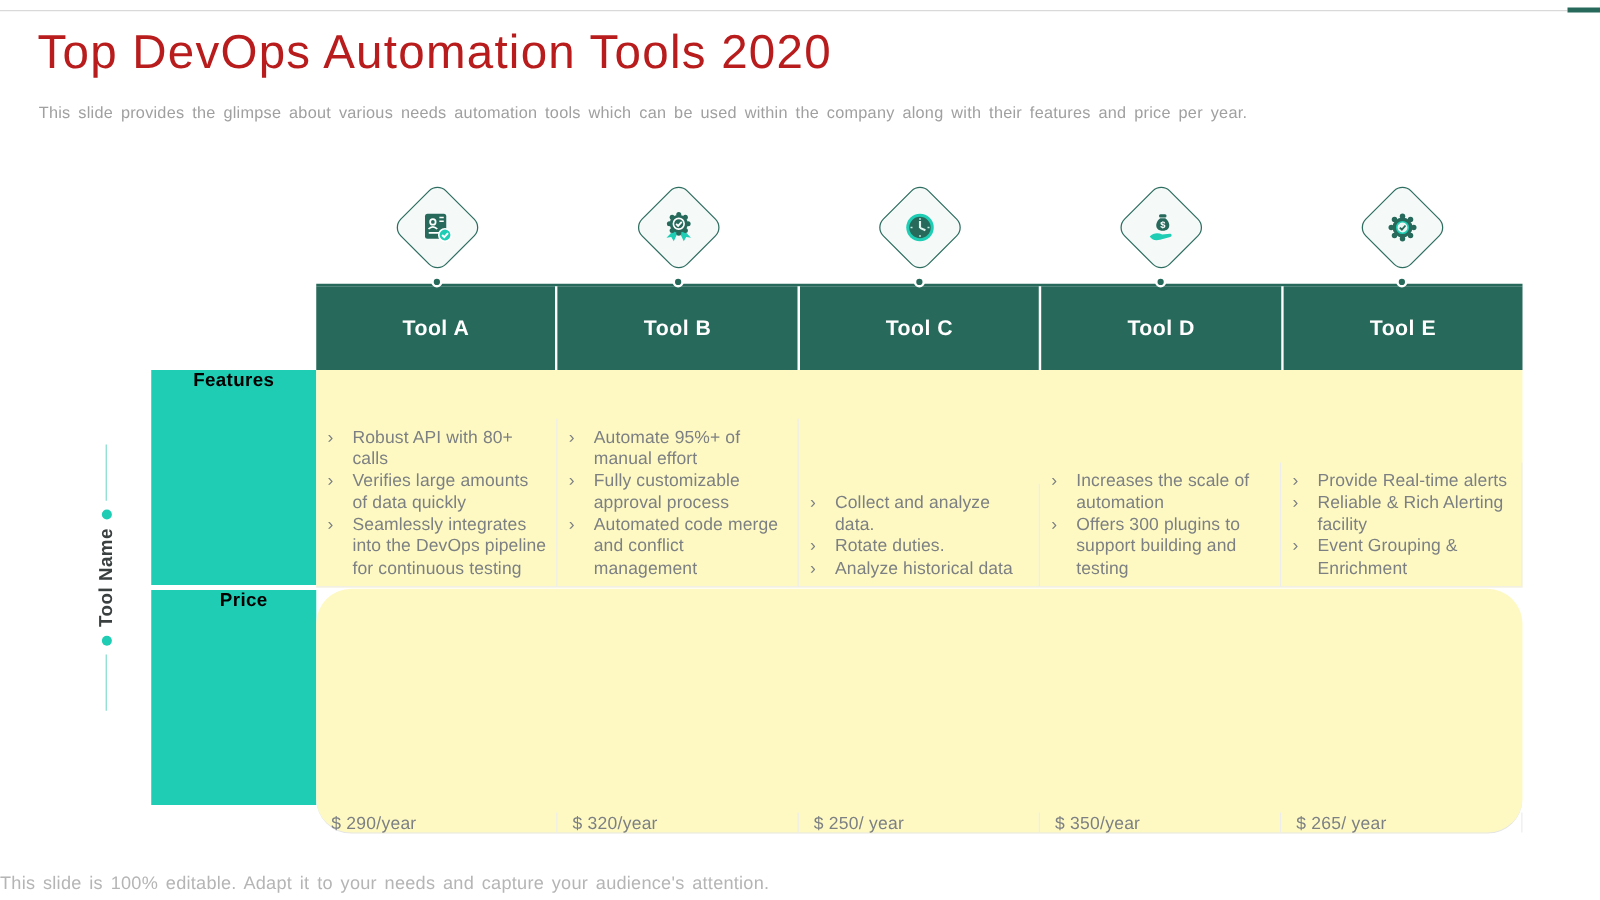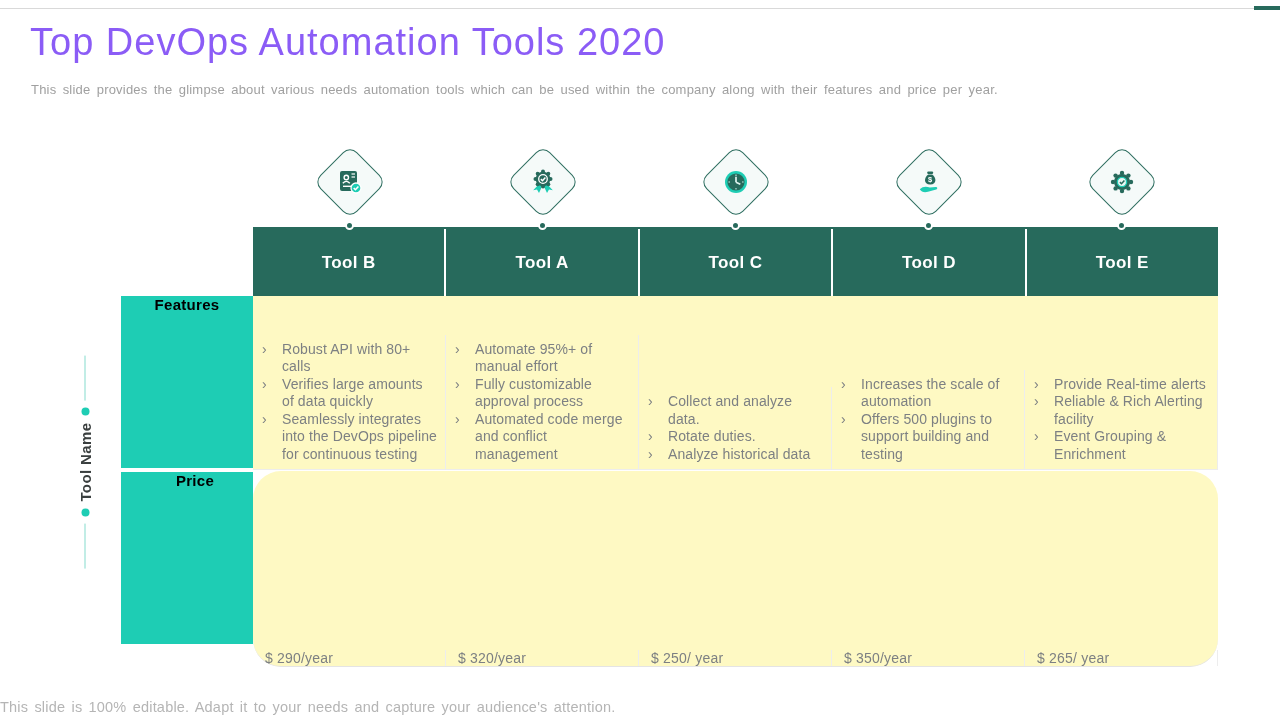--- a/index.html
+++ b/index.html
@@ -11,21 +11,21 @@
   *{box-sizing:border-box;}
   html,body{margin:0;padding:0;}
   body{
     width:1280px;height:720px;position:relative;background:#ffffff;
     font-family:"Liberation Sans", sans-serif;overflow:hidden;
   }
   .top-rule{position:absolute;top:8px;left:0;width:1254px;height:1px;background:#d9d9d9;}
   .top-rule-accent{position:absolute;top:6px;right:0;width:26px;height:4px;background:var(--dark-green);}
   .title{
     position:absolute;left:30px;top:21px;margin:0;
-    font-size:38px;font-weight:400;color:#8b5cf6;letter-spacing:1px;white-space:nowrap;
+    font-size:38px;font-weight:400;color:#b91c1c;letter-spacing:1px;white-space:nowrap;
   }
   .subtitle{
     position:absolute;left:31px;top:82px;margin:0;
     font-size:13px;color:#a0a0a0;letter-spacing:0.2px;word-spacing:2.5px;white-space:nowrap;
   }
   
   .icons-row{position:absolute;left:253px;top:145px;width:965px;height:74px;display:flex;}
   .diamond-slot{width:193px;display:flex;align-items:center;justify-content:center;}
   .diamond{
     width:52px;height:52px;border:1.5px solid #2e6e60;border-radius:10px;
@@ -203,22 +203,22 @@
      </div>
       <div class="dot-slot">
        <span class="conn-dot"></span>
      </div>
       <div class="dot-slot">
        <span class="conn-dot"></span>
      </div>
     </div>
 
   <div class="header-row">
+      <div class="header-cell">Tool A</div>
       <div class="header-cell">Tool B</div>
-      <div class="header-cell">Tool A</div>
       <div class="header-cell">Tool C</div>
       <div class="header-cell">Tool D</div>
       <div class="header-cell">Tool E</div>
     </div>
 
   <div class="label-cell label-features">
     <span>Features</span>
   </div>
   <div class="label-cell label-price">
     <span>Price</span>
@@ -242,21 +242,21 @@
       <div class="feature-cell">
         <ul>
           <li>Collect and analyze data.</li>
           <li>Rotate duties.</li>
           <li>Analyze historical data</li>
         </ul>
       </div>
       <div class="feature-cell">
         <ul>
           <li>Increases the scale of automation</li>
-          <li>Offers 500 plugins to support building and testing</li>
+          <li>Offers 300 plugins to support building and testing</li>
         </ul>
       </div>
       <div class="feature-cell">
         <ul>
           <li>Provide Real-time alerts</li>
           <li>Reliable &amp; Rich Alerting facility</li>
           <li>Event Grouping &amp; Enrichment</li>
         </ul>
       </div>
     </div>

